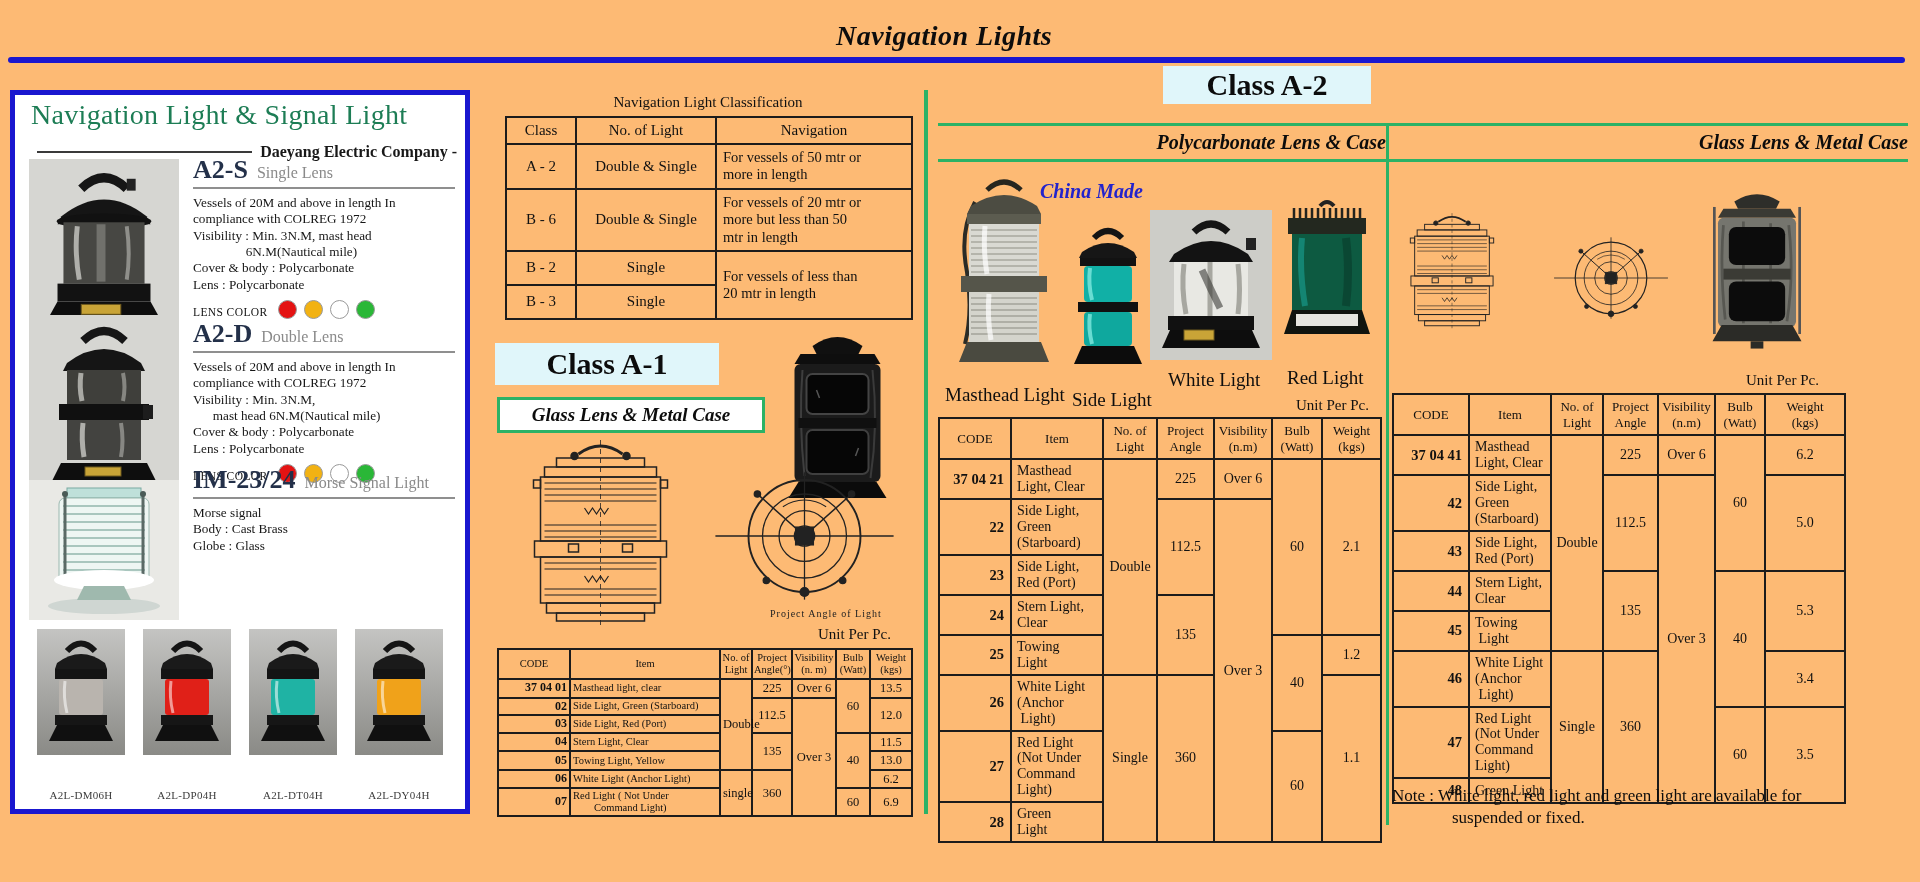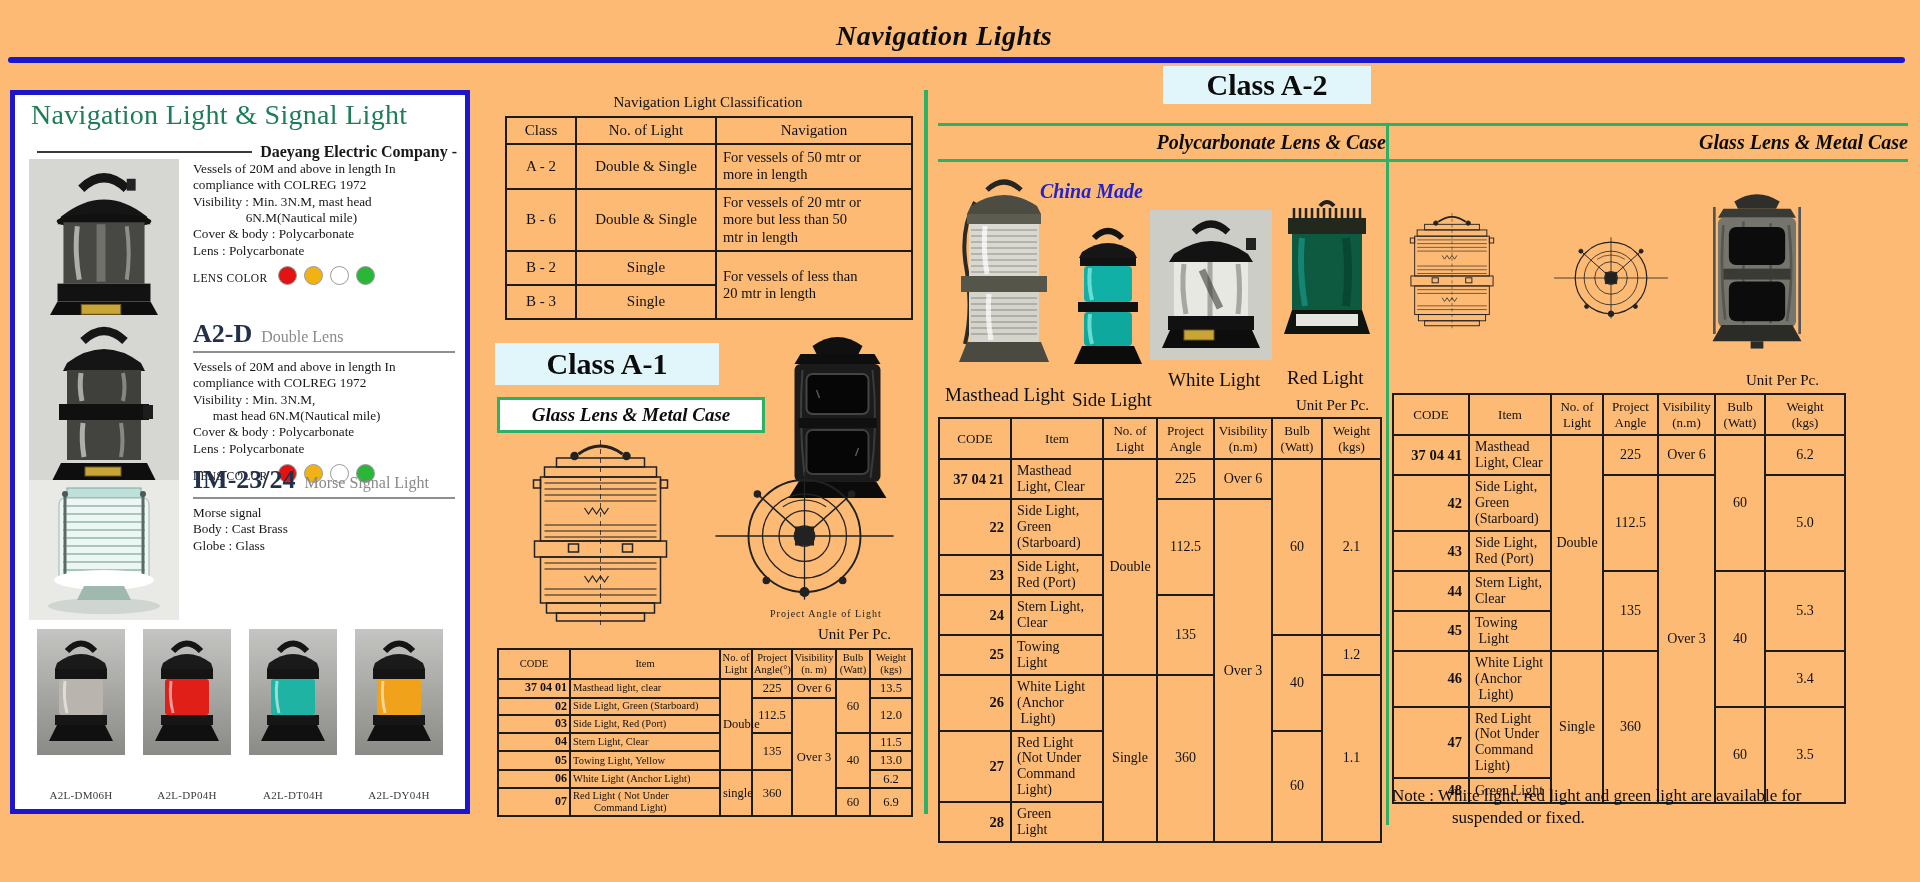--- a/index.html
+++ b/index.html
@@ -107,20 +107,24 @@
       <ellipse cx="75" cy="63" rx="48" ry="8" fill="#111"></ellipse>
       <rect x="34" y="64" width="82" height="62" fill="#474743"></rect>
       <path d="M48,68 q-3,26 2,54" stroke="#c9c9c4" stroke-width="5" fill="none" opacity=".8"></path>
       <path d="M72,66 v58" stroke="#9b9b96" stroke-width="9" opacity=".5"></path>
       <path d="M98,68 q4,28 0,54" stroke="#c0c0ba" stroke-width="4" fill="none" opacity=".6"></path>
       <rect x="28" y="126" width="94" height="18" fill="#121212"></rect>
       <path d="M18,162 h114 l-10,-18 h-94 z" fill="#0e0e0e"></path>
       <rect x="52" y="147" width="40" height="10" fill="#c9a437" stroke="#6e5a1e"></rect>
     </svg>
     <div class="abs ptext" style="left:178px;top:60px;">
+      <div class="model-row">
+        <span class="model">A2-S</span>
+        <span class="mtype">Single Lens</span>
+      </div>
       <div class="desc">Vessels of 20M and above in length In
 compliance with COLREG 1972
 Visibility : Min. 3N.M, mast head
                 6N.M(Nautical mile)
 Cover &amp; body : Polycarbonate
 Lens : Polycarbonate</div>
       <div class="lens-row">
         <span class="lens-label">LENS COLOR</span>
         <span><span class="dot" style="background: rgb(228, 19, 19);"></span><span class="dot" style="background: rgb(242, 178, 19);"></span><span class="dot" style="background: rgb(255, 255, 255);"></span><span class="dot" style="background: rgb(42, 183, 55);"></span></span>
       </div>

